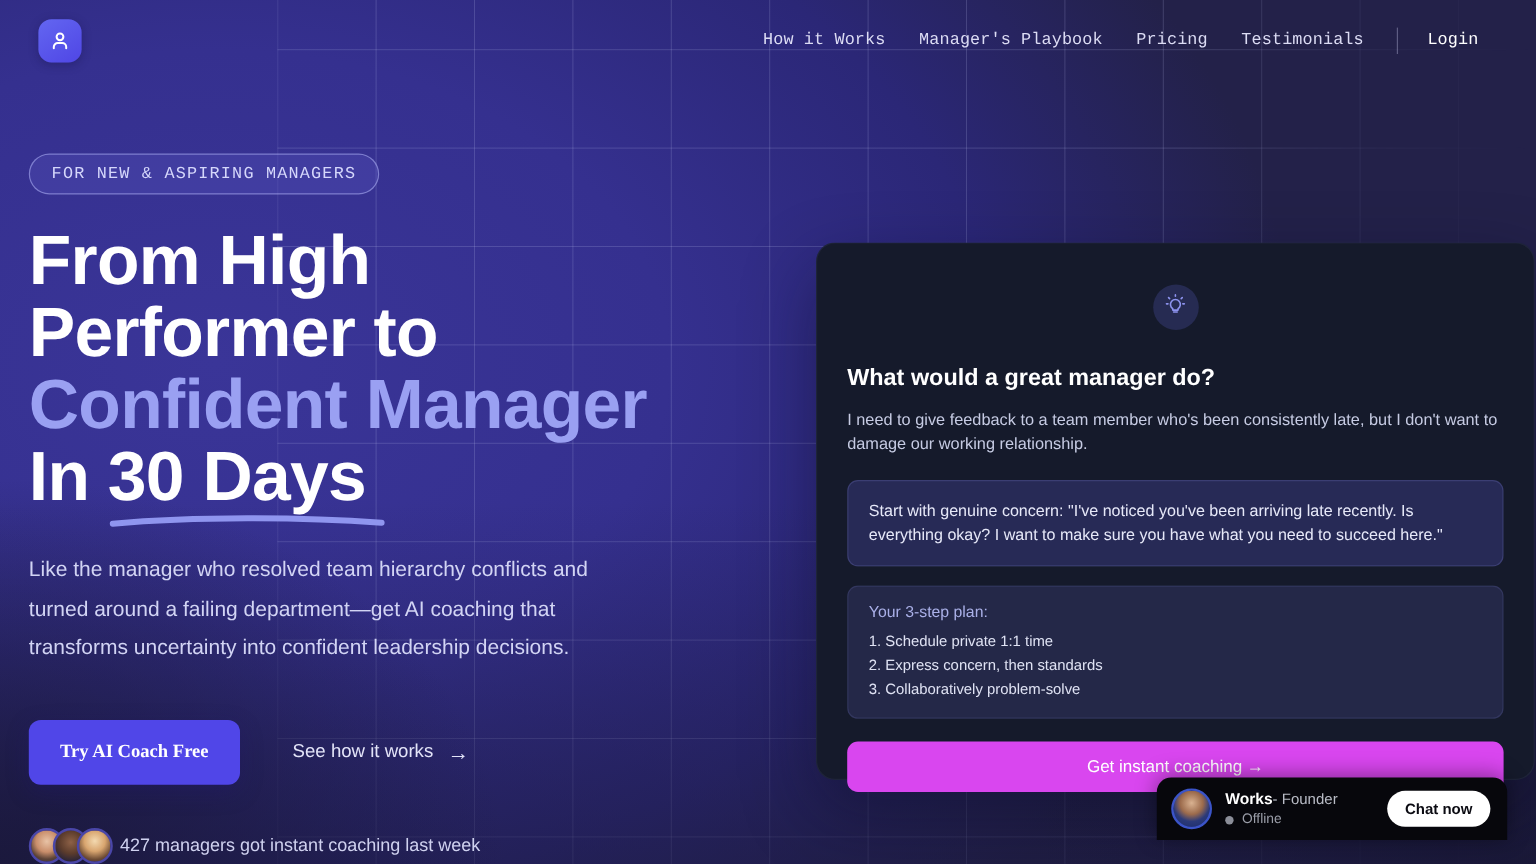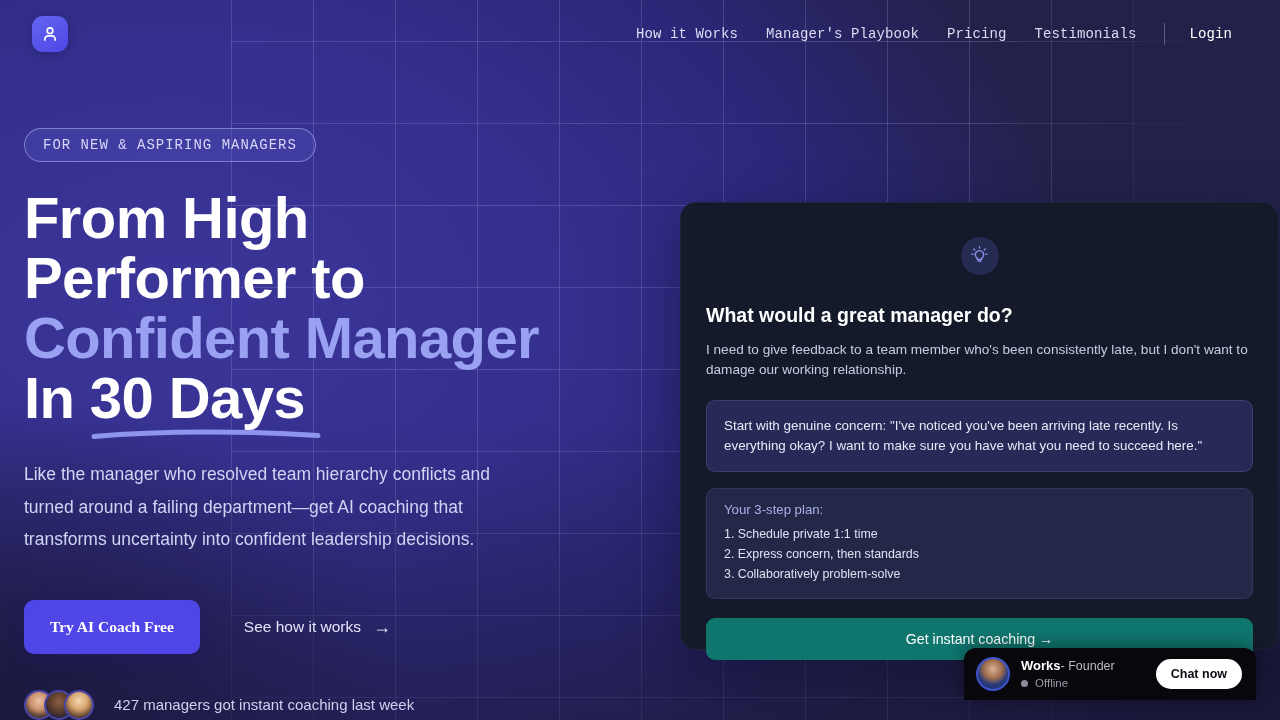--- a/index.html
+++ b/index.html
@@ -140,21 +140,21 @@
     color: #e3e4f8;
     font-size: 15.5px;
     text-decoration: none;
     display: inline-flex; align-items: center; gap: 12px;
     cursor: pointer;
   }
   .btn-text .arrow { font-size: 18px; line-height: 1; }
 
   .social-proof {
     margin-top: 36px;
-    display: flex; align-items: center; gap: 20px;
+    display: flex; align-items: center; gap: 6px;
   }
   .avatars { display: flex; }
   .avatar {
     width: 30px; height: 30px; border-radius: 50%;
     border: 2px solid #4a46a8;
     margin-left: -10px;
     background-size: cover;
     overflow: hidden;
     position: relative;
   }
@@ -222,21 +222,21 @@
   }
   .plan-step {
     font-size: 12.4px;
     line-height: 20px;
     color: #dfe2f3;
   }
   .card-cta {
     display: block;
     width: 100%;
     margin-top: 19px;
-    background: #0f766e;
+    background: #d946ef;
     color: #ffffff;
     border: none;
     font-family: inherit;
     font-size: 14.2px;
     padding: 13px 0;
     border-radius: 9px;
     cursor: pointer;
   }
 
   

